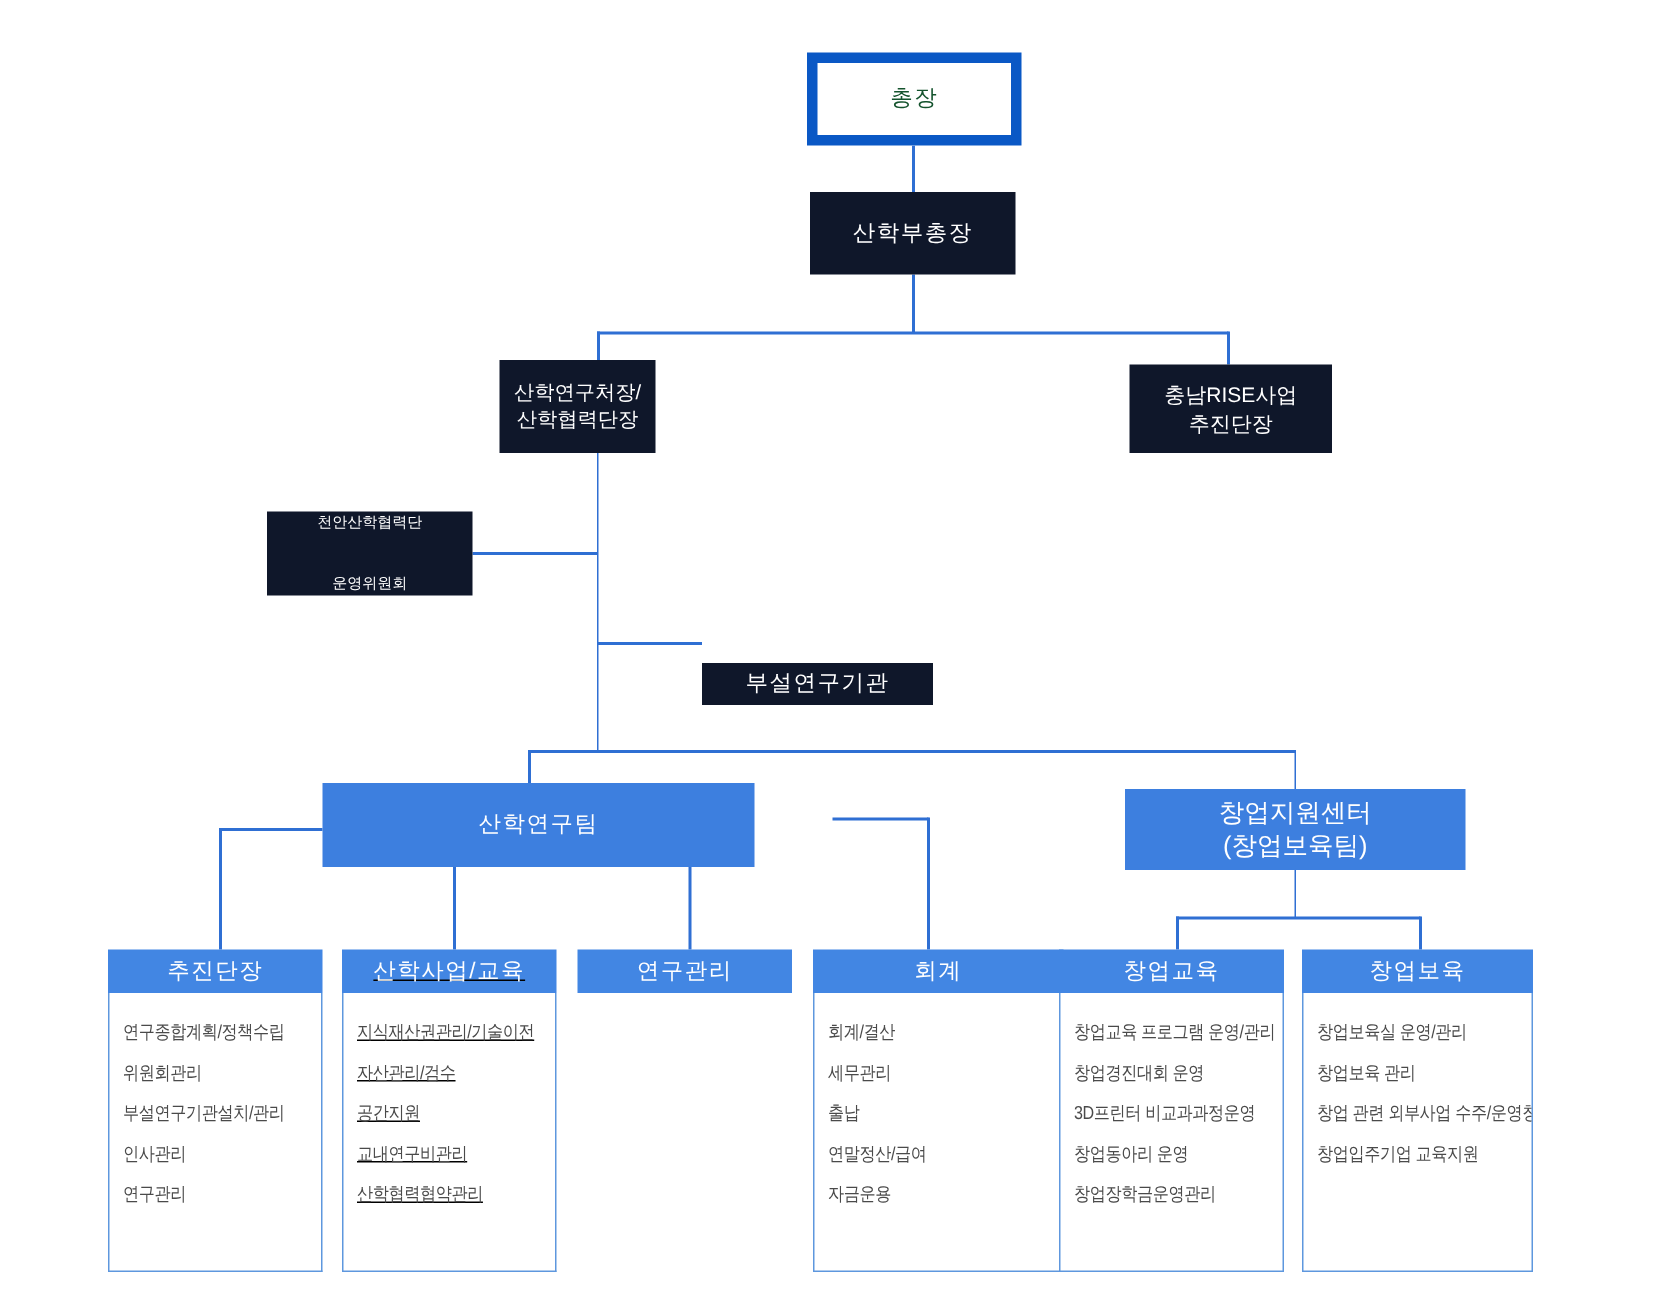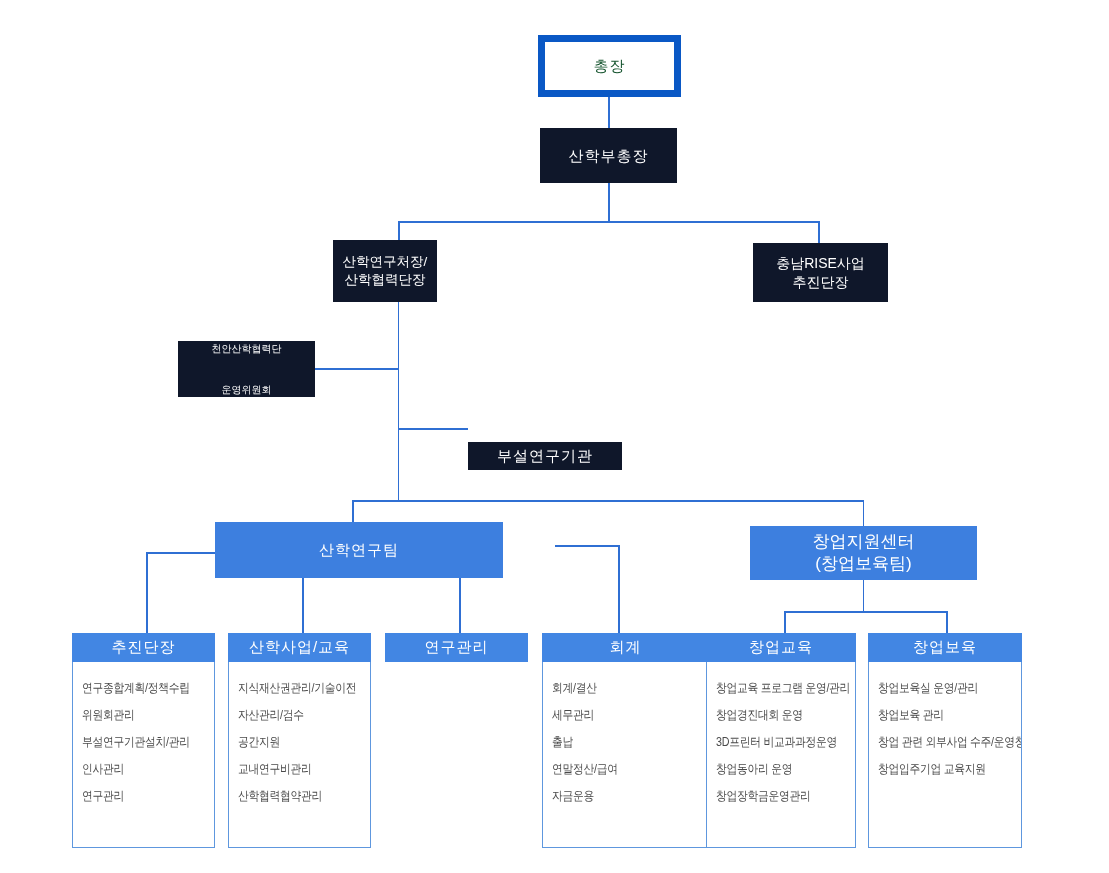--- a/index.html
+++ b/index.html
@@ -101,21 +101,21 @@
     <div class="col-header">추진단장</div>
     <ul class="col-body">
       <li>연구종합계획/정책수립</li>
       <li>위원회관리</li>
       <li>부설연구기관설치/관리</li>
       <li>인사관리</li>
       <li>연구관리</li>
     </ul>
   </div>
 
-  <div class="col" style="left:228px;width:143px;">
+  <div class="col" style="left:228px;width:143px;text-decoration:underline;">
     <div class="col-header">산학사업/교육</div>
     <ul class="col-body">
       <li>지식재산권관리/기술이전</li>
       <li>자산관리/검수</li>
       <li>공간지원</li>
       <li>교내연구비관리</li>
       <li>산학협력협약관리</li>
     </ul>
   </div>
 

